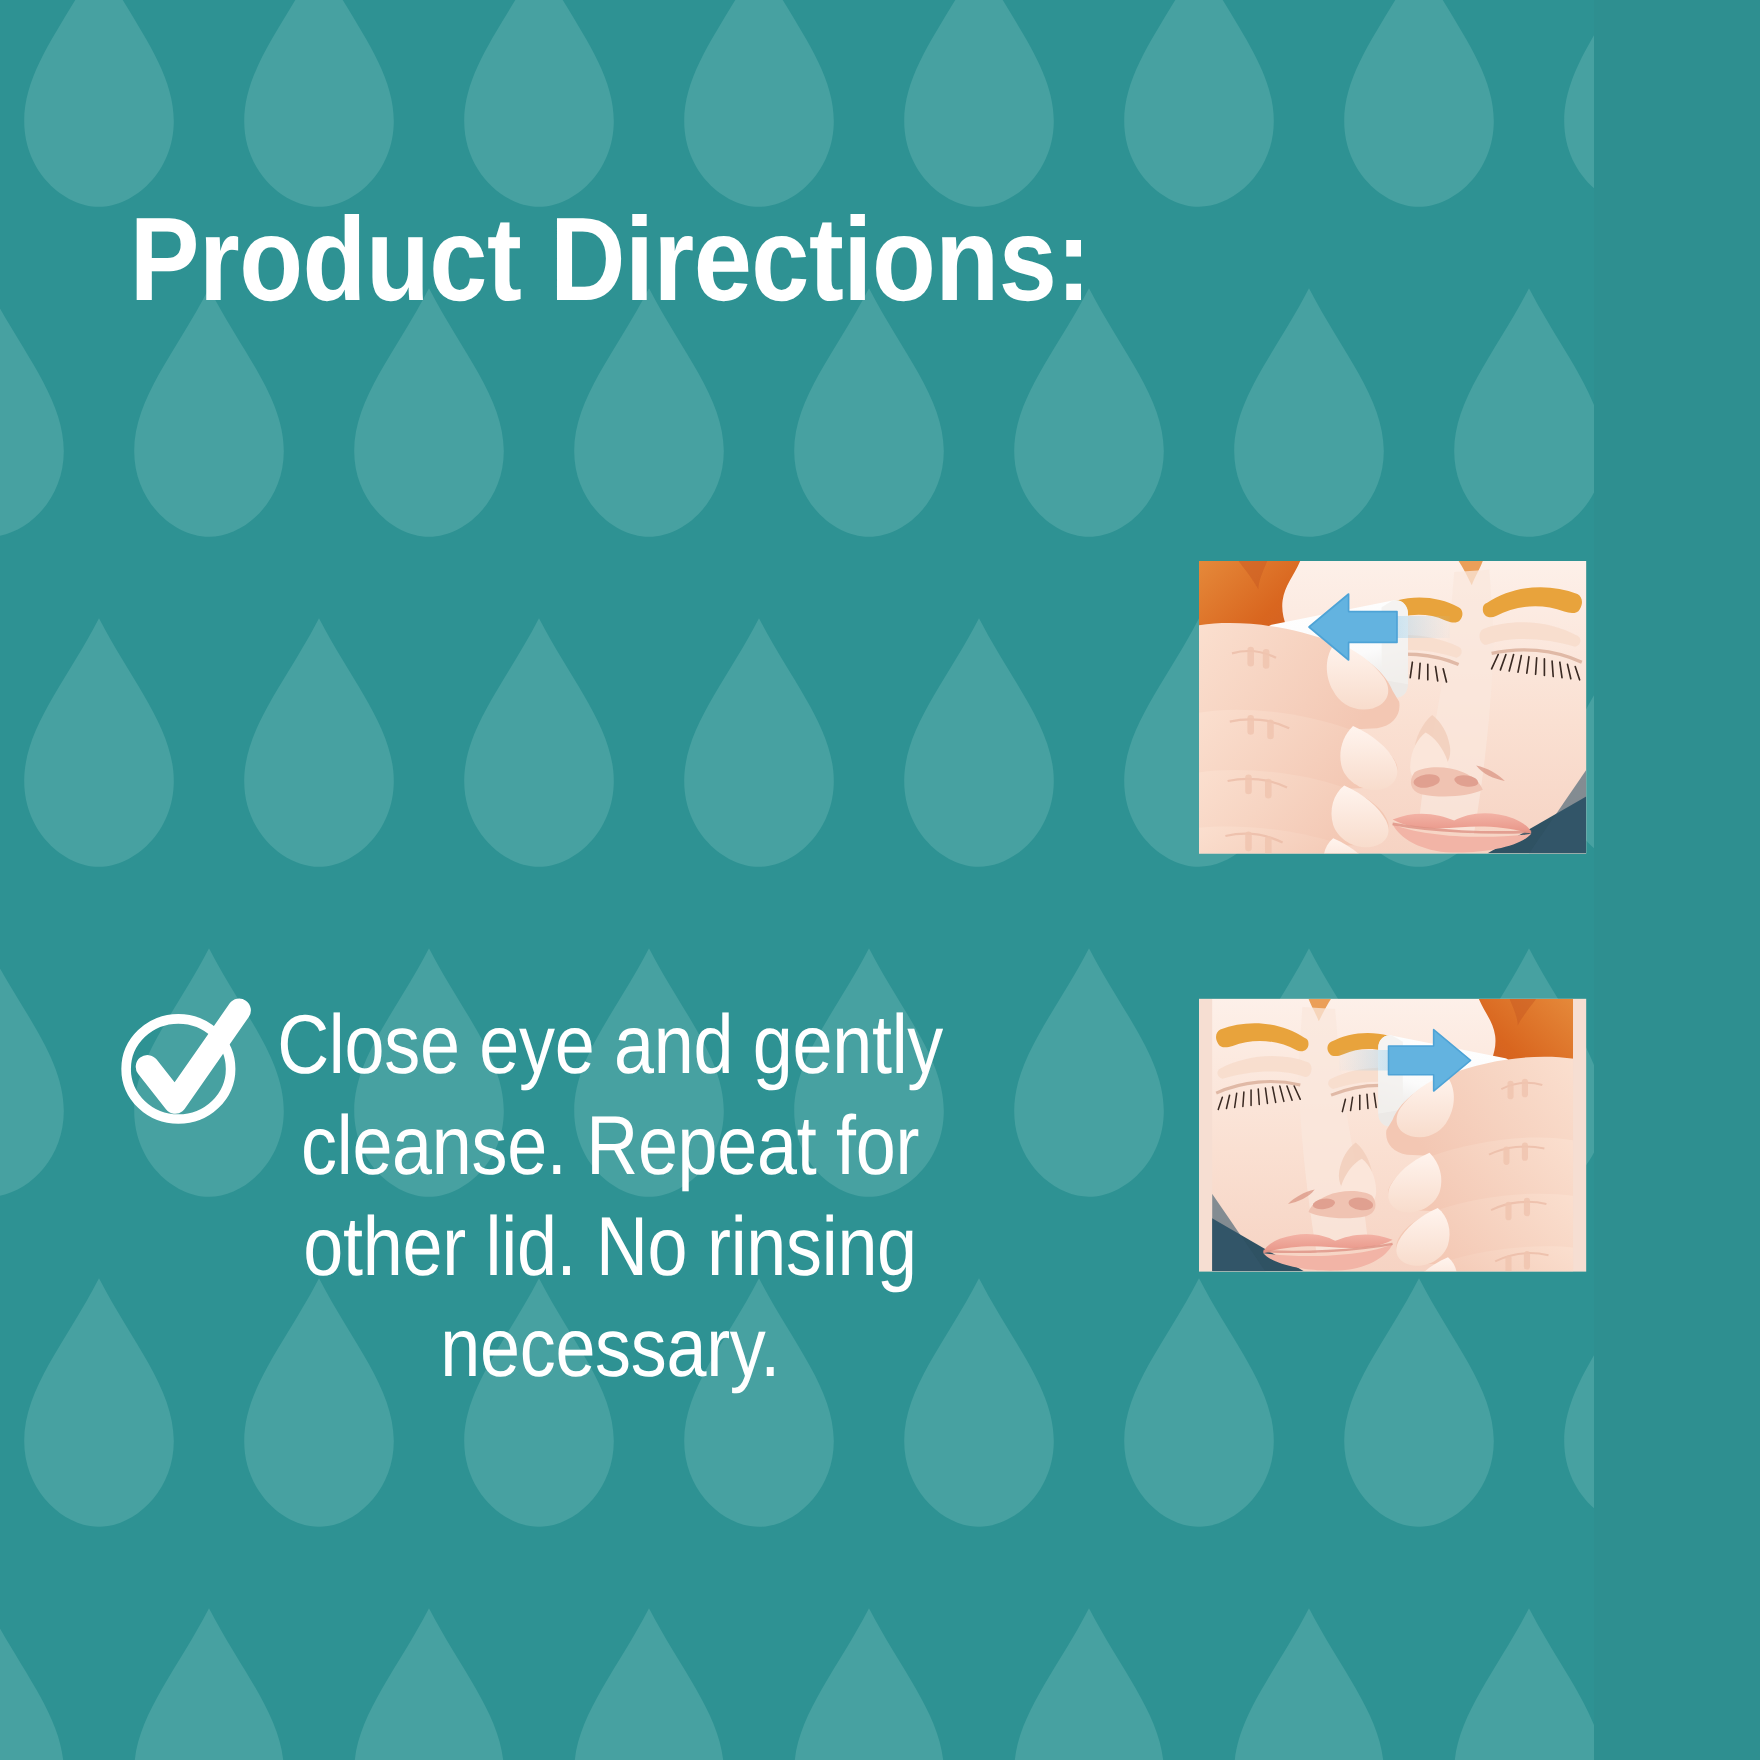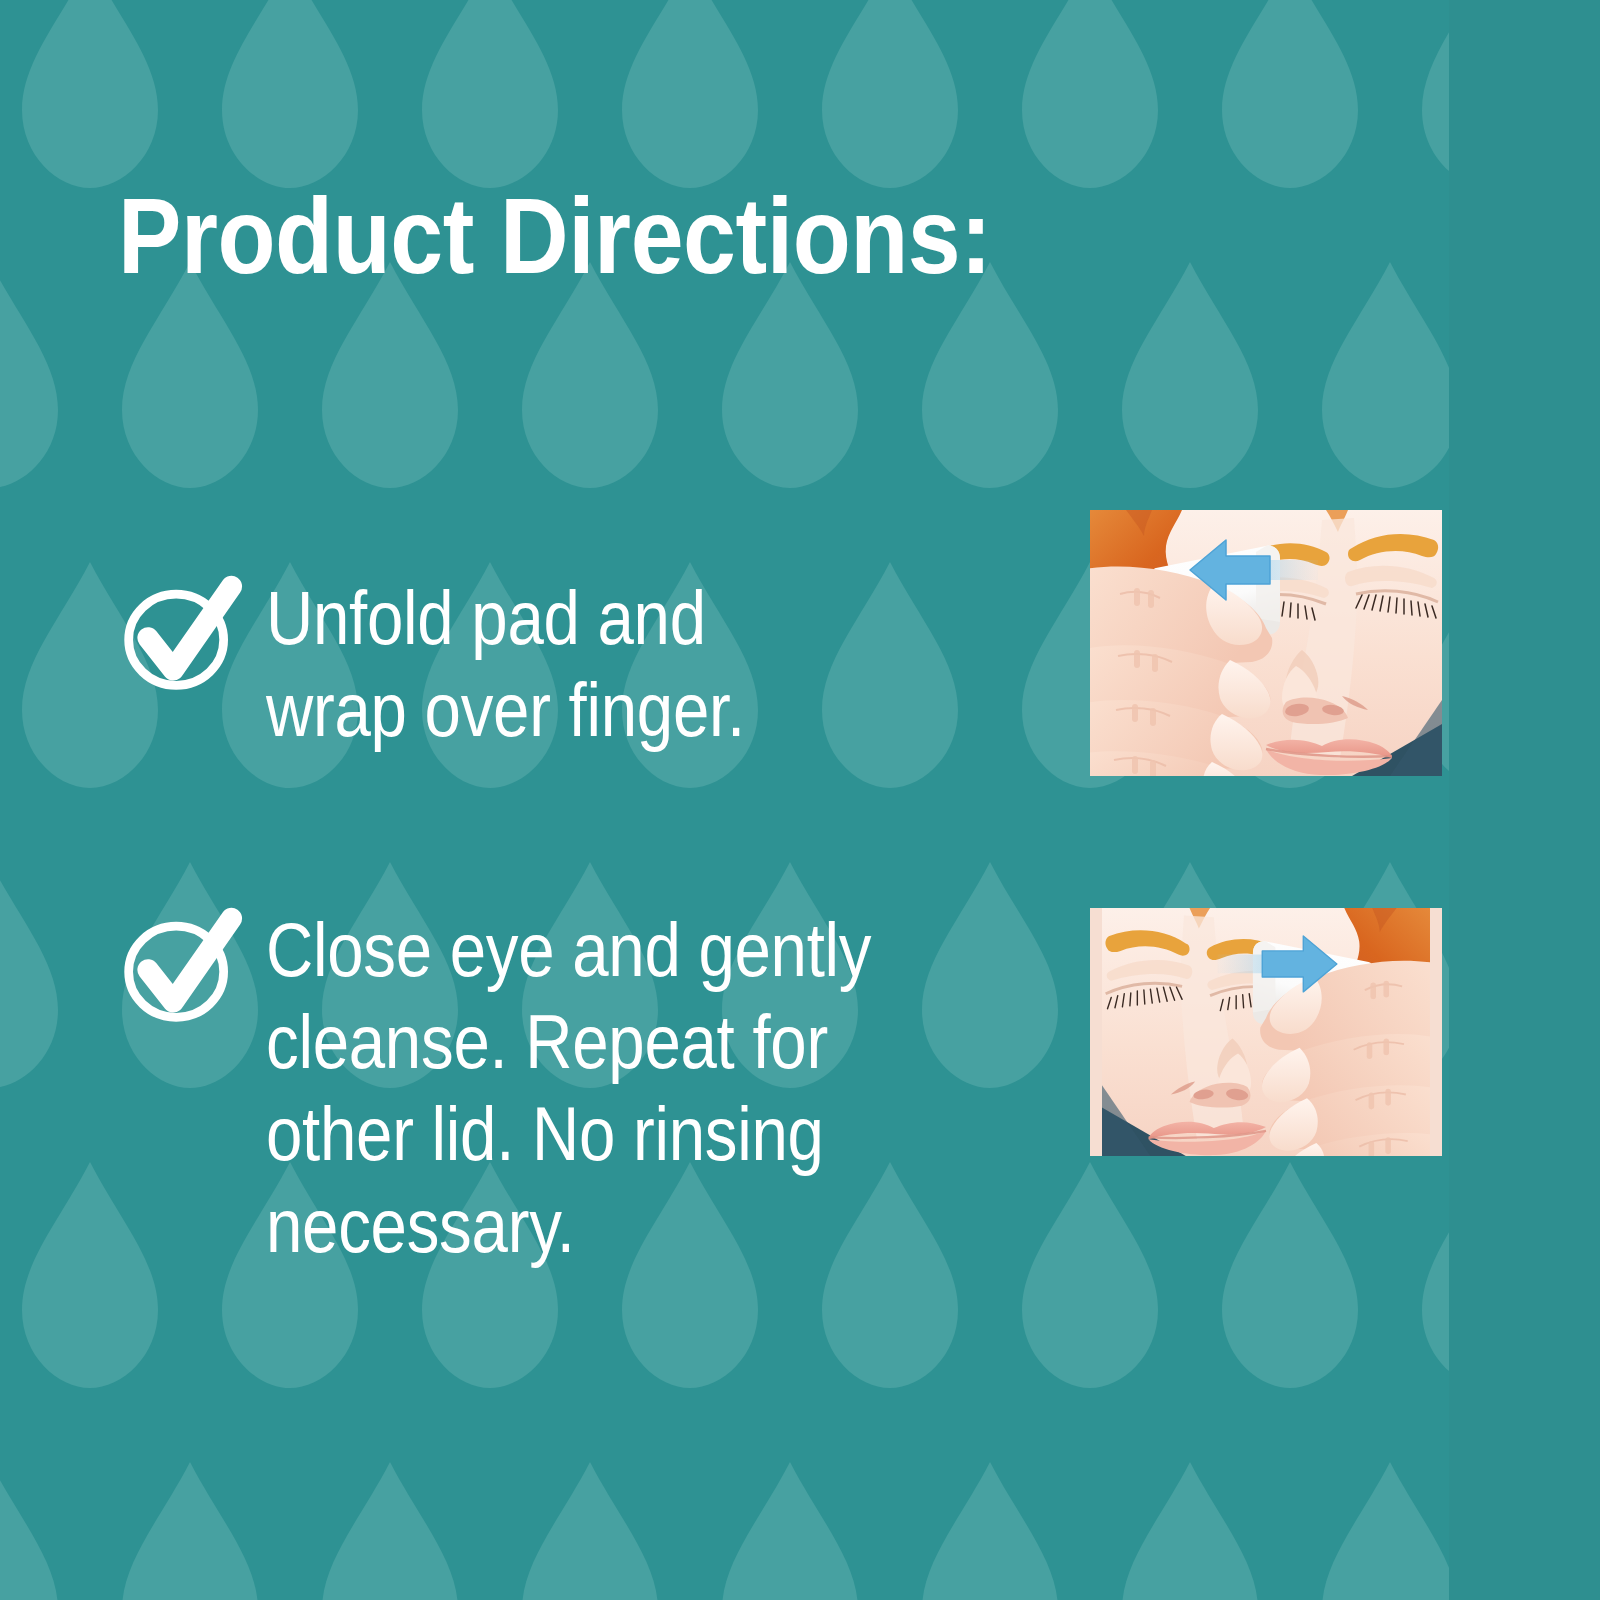--- a/index.html
+++ b/index.html
@@ -48,21 +48,21 @@
     white-space: nowrap;
   }
 
   
   .direction-row {
     position: absolute;
     display: flex;
     align-items: flex-start;
   }
   #direction-row-1 { left: 118px; top: 566px; }
-  #direction-row-2 { left: 118px; top: 898px; }
+  #direction-row-2 { left: 104px; top: 898px; text-align: center; }
 
   .check-icon {
     flex: 0 0 auto;
     width: 126px;
     height: 126px;
     margin-right: 22px;
     margin-top: 4px;
   }
 
   .direction-text {
@@ -138,28 +138,20 @@
       <use href="#dropRowOffset" y="380"></use>
       <use href="#dropRow" y="680"></use>
       <use href="#dropRowOffset" y="980"></use>
       <use href="#dropRow" y="1280"></use>
       <use href="#dropRowOffset" y="1580"></use>
     </g>
   </svg>
 
   <div id="page-title">Product Directions:</div>
 
-  <div class="direction-row" id="direction-row-1">
-    <svg class="check-icon" viewBox="0 0 130 130" xmlns="http://www.w3.org/2000/svg" aria-hidden="true">
-      <ellipse cx="60" cy="72" rx="49" ry="47" fill="none" stroke="#ffffff" stroke-width="9"></ellipse>
-      <path d="M31 70 L57 103 L117 17" fill="none" stroke="#ffffff" stroke-width="22" stroke-linecap="round" stroke-linejoin="round"></path>
-    </svg>
-    <div class="direction-text">Unfold pad and
-wrap over finger.</div>
-  </div>
 
   <div class="direction-row" id="direction-row-2">
     <svg class="check-icon" viewBox="0 0 130 130" xmlns="http://www.w3.org/2000/svg" aria-hidden="true">
       <ellipse cx="60" cy="72" rx="49" ry="47" fill="none" stroke="#ffffff" stroke-width="9"></ellipse>
       <path d="M31 70 L57 103 L117 17" fill="none" stroke="#ffffff" stroke-width="22" stroke-linecap="round" stroke-linejoin="round"></path>
     </svg>
     <div class="direction-text">Close eye and gently
 cleanse. Repeat for
 other lid. No rinsing
 necessary.</div>

